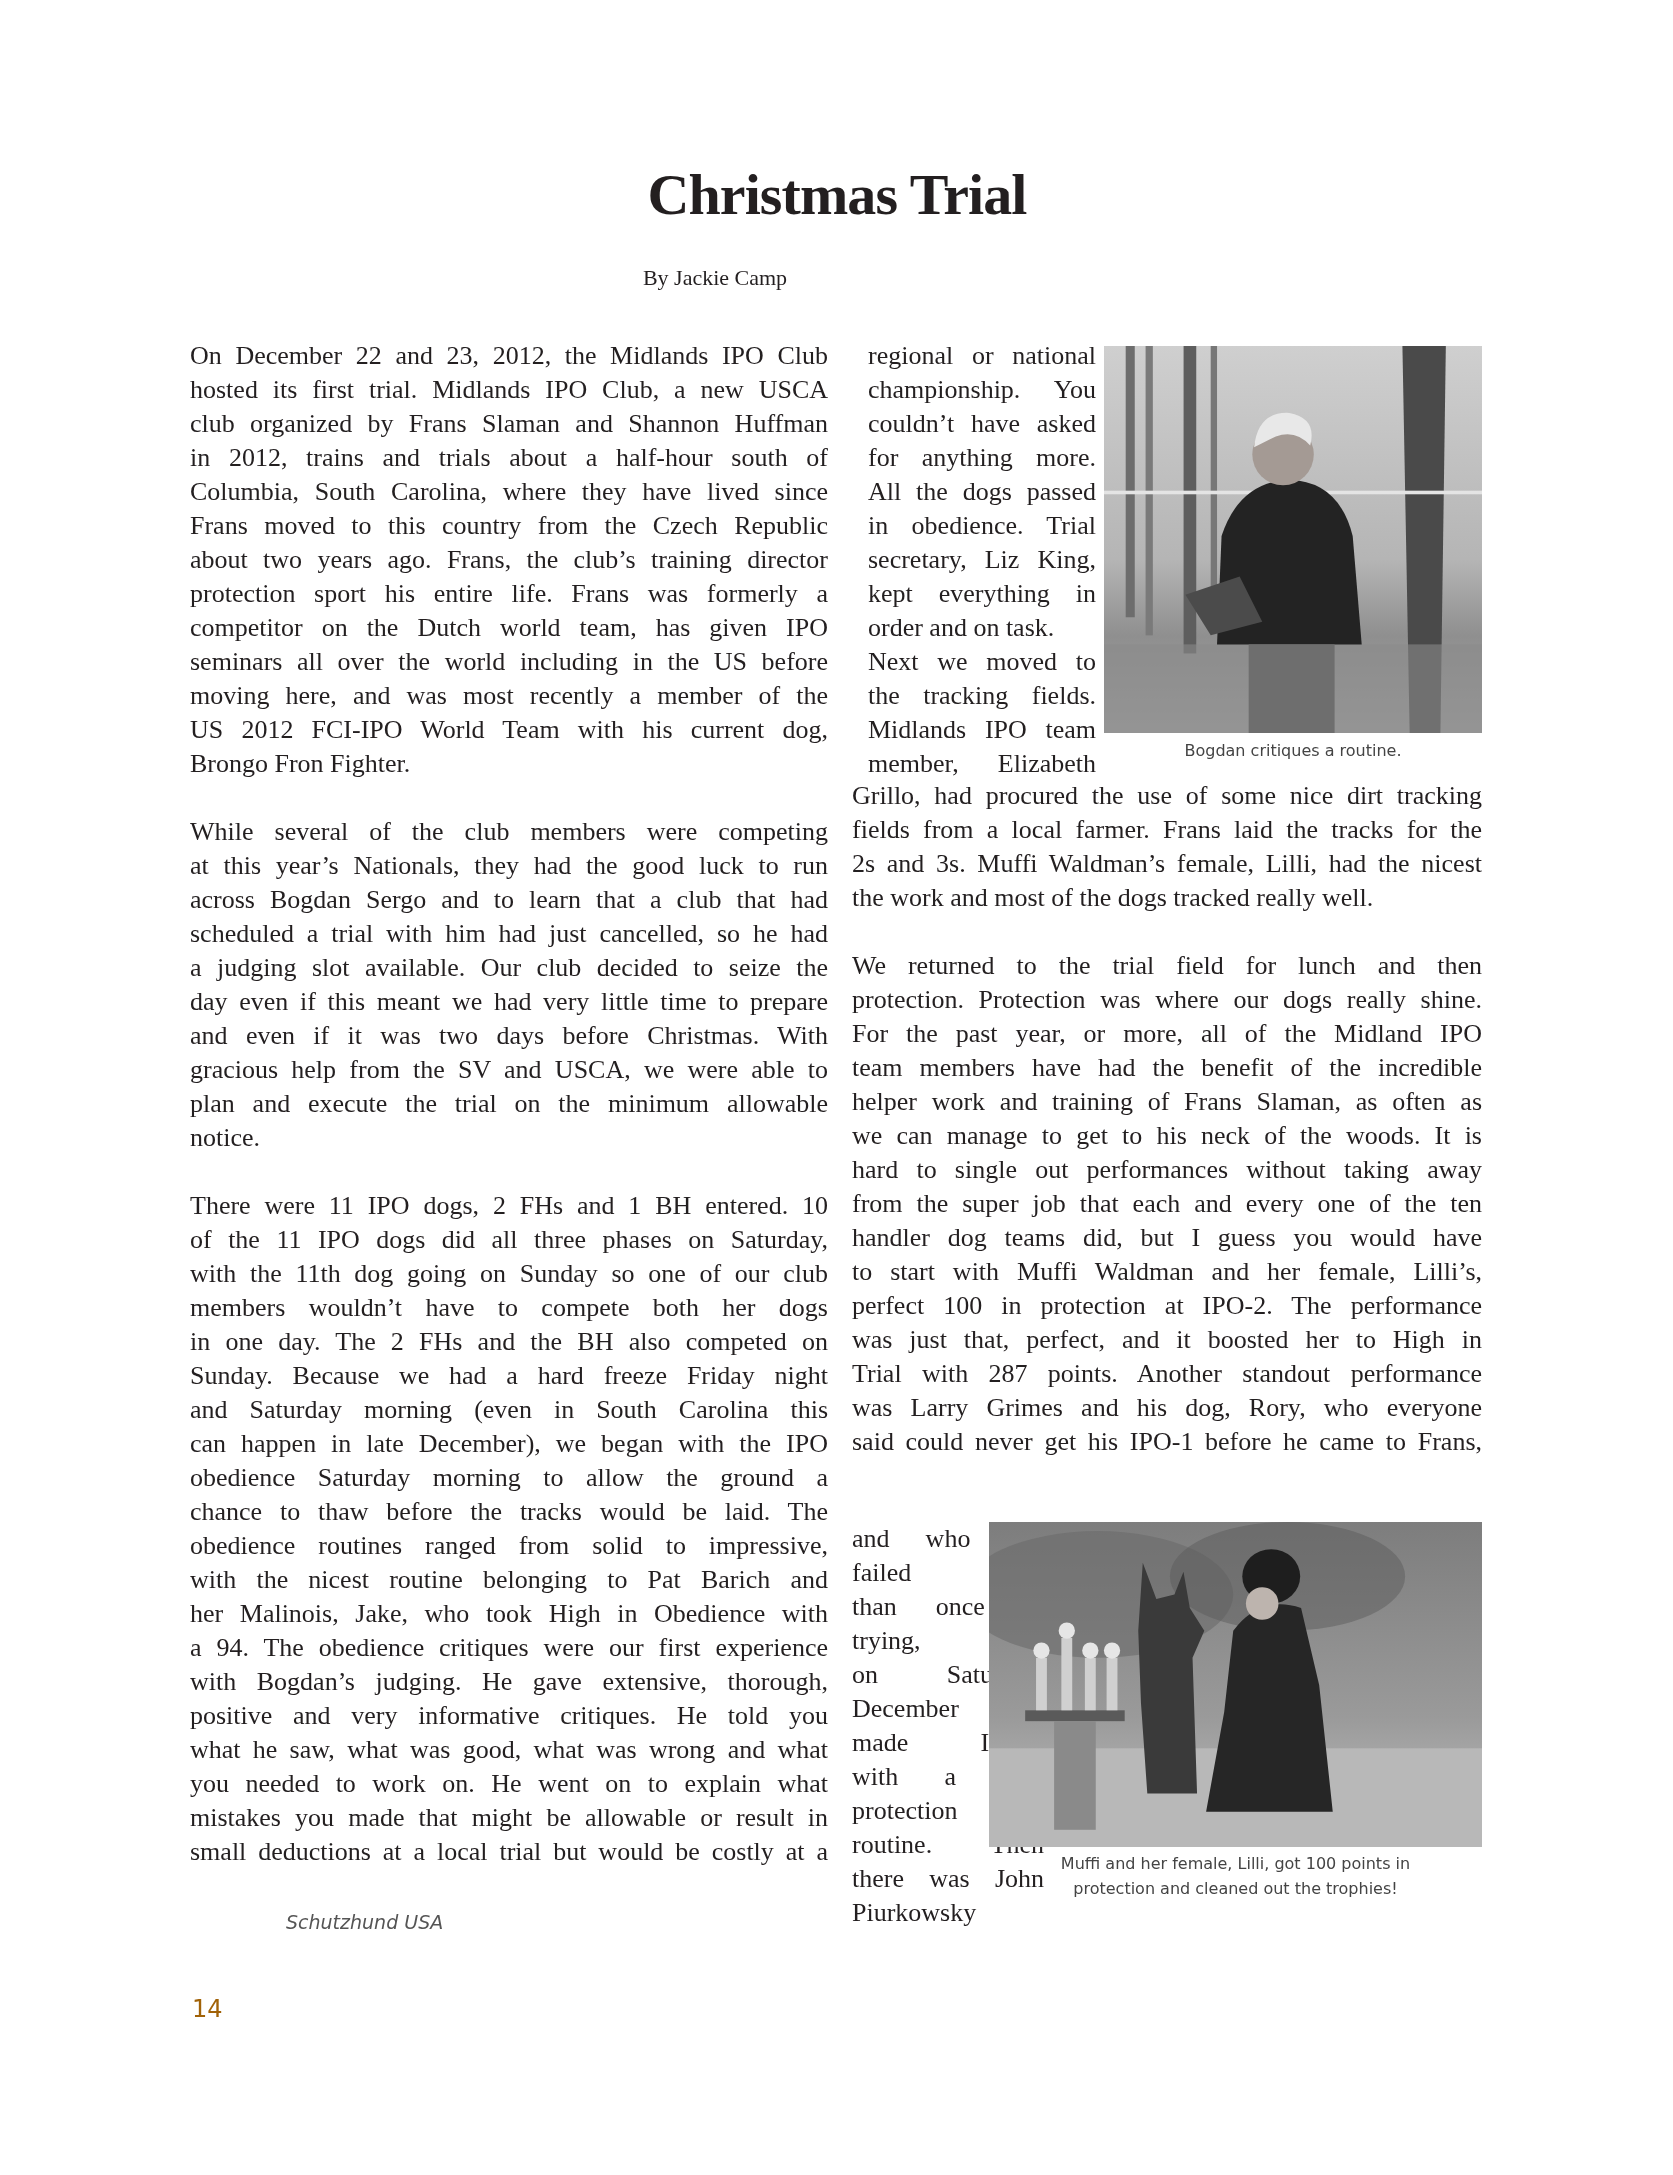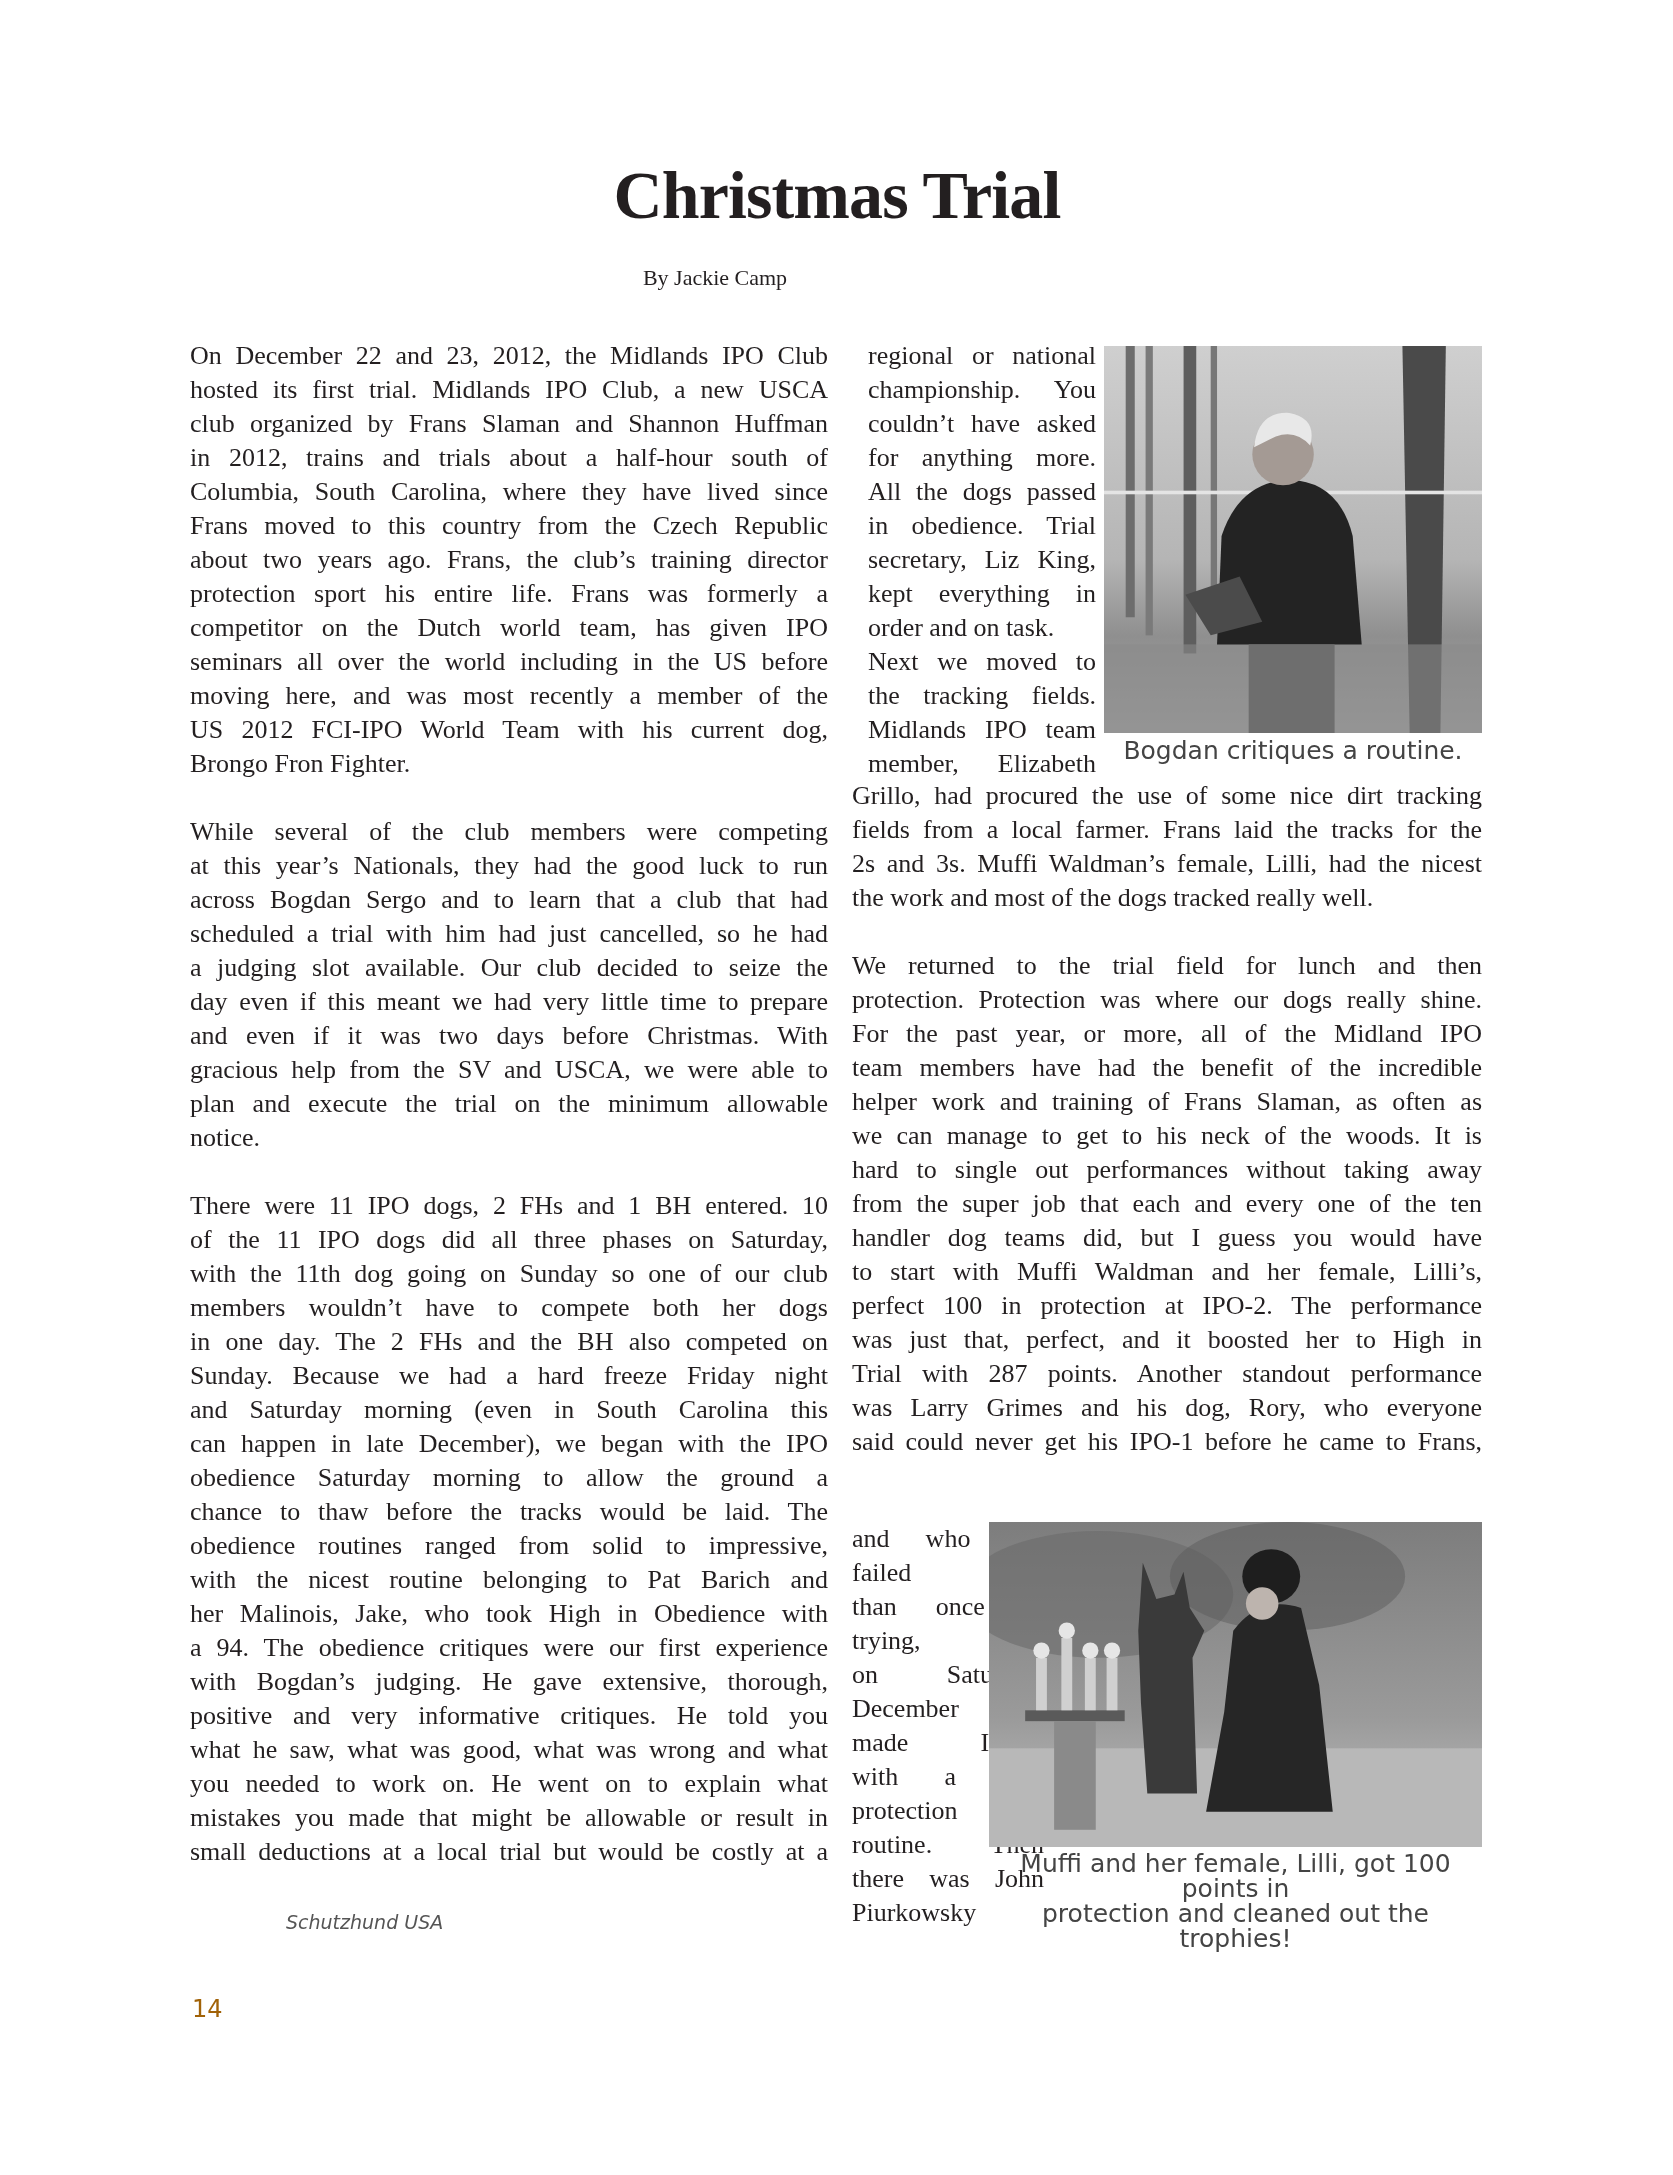--- a/index.html
+++ b/index.html
@@ -1,40 +1,40 @@
 <!DOCTYPE html>
 <html style="font-size:14.5px"><head>
 <meta charset="utf-8">
 <style>
   html, body { margin: 0; padding: 0; background: #ffffff; }
   body { width: 1674px; height: 2176px; position: relative; overflow: hidden; color: #231f20; }
   .serif { font-family: "Liberation Serif", "DejaVu Serif", serif; }
   .sans { font-family: "DejaVu Sans", "Liberation Sans", sans-serif; }
 
   #title { position: absolute; left: 0; width: 1674px; top: 145px; text-align: center;
-    font-size: 68px; font-weight: bold; letter-spacing: -0.9px; line-height: 100px; color: #231f20; }
+    font-size: 58px; font-weight: bold; letter-spacing: -0.9px; line-height: 100px; color: #231f20; }
   #byline { position: absolute; left: 0; width: 1430px; top: 264px; text-align: center;
     font-size: 22px; line-height: 27px; }
 
   .col { position: absolute; font-size: 26px; line-height: 34px; color: #231f20; }
   .line { display: block; height: 34px; white-space: nowrap; text-align: justify; text-align-last: justify; }
   .line.last { text-align-last: left; }
   .gap { height: 34px; display: block; }
 
   #col-left { left: 190px; top: 339px; width: 638px; }
   #col-right-top { left: 852px; top: 339px; width: 228px; margin-left: 16px; }
   #col-right-mid { left: 852px; top: 779px; width: 630px; }
   #col-right-wrap2 { left: 852px; top: 1522px; width: 192px; }
 
   .photo { position: absolute; overflow: hidden; }
   #photo-1 { left: 1104px; top: 346px; width: 378px; height: 387px; background: #9a9a9a; }
   #photo-2 { left: 989px; top: 1522px; width: 493px; height: 325px; background: #8e8e8e; }
   .photo svg { width: 100%; height: 100%; display: block; }
 
-  .caption { position: absolute; color: #444; font-size: 25px; line-height: 25px; text-align: center; }
+  .caption { position: absolute; color: #444; font-size: 16px; line-height: 25px; text-align: center; }
   #caption-1 { left: 1104px; width: 378px; top: 738px; }
   #caption-2 { left: 989px; width: 493px; top: 1851px; }
 
   #page-number { position: absolute; left: 192px; top: 1995px; font-size: 24px; color: #a16207; }
   #publication { position: absolute; left: 286px; top: 1911px; font-size: 19px; font-style: italic; color: #555; }
 </style>
 </head>
 <body>
 
 <div id="title" class="serif">Christmas Trial</div>

